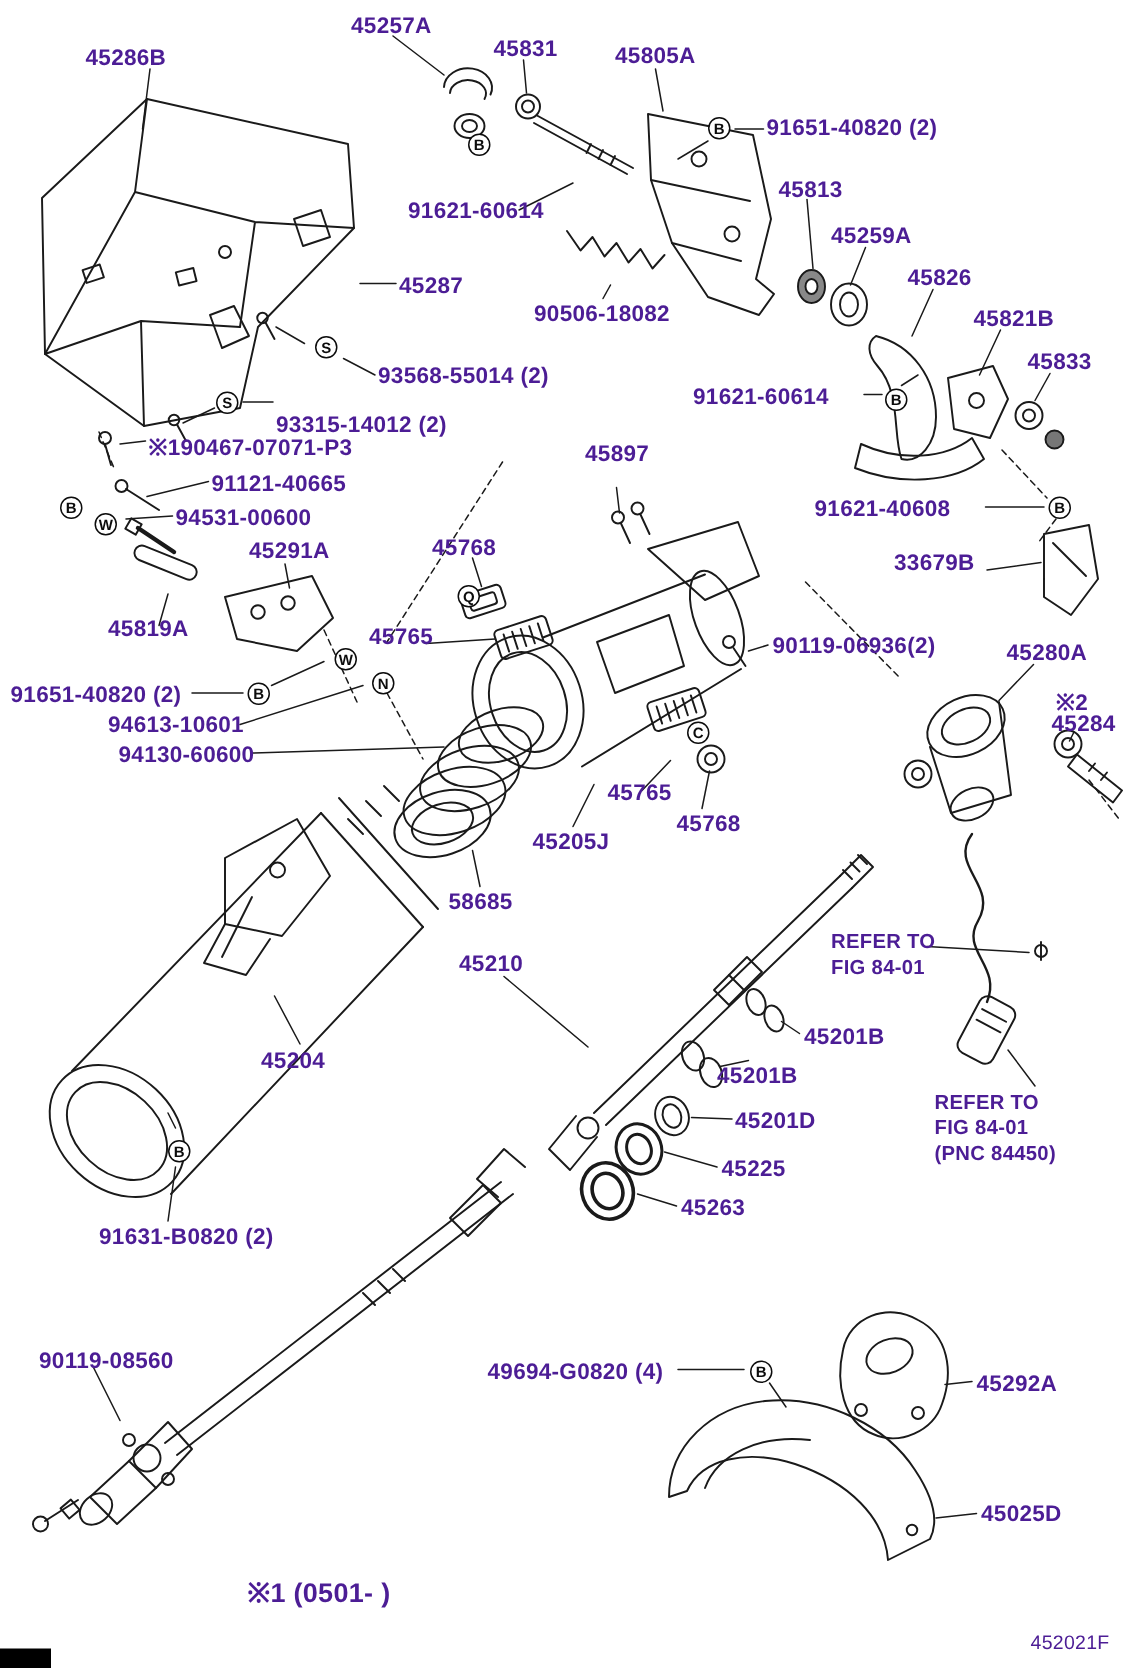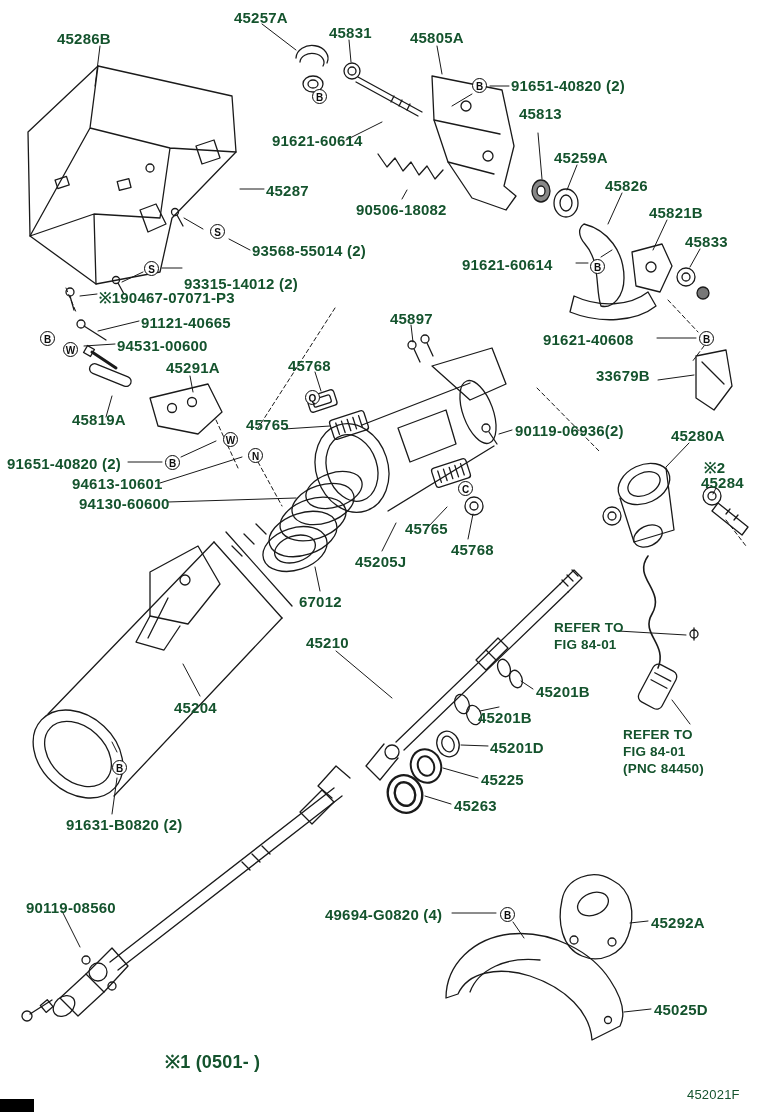--- a/index.html
+++ b/index.html
@@ -1,19 +1,19 @@
 <!DOCTYPE html>
 <html><head>
 <meta charset="utf-8">
 <style>
   html,body{margin:0;padding:0;background:#ffffff;}
   .canvas{position:relative;width:760px;height:1112px;background:#ffffff;overflow:hidden;
           font-family:"Liberation Sans",sans-serif;}
   svg.art{position:absolute;left:0;top:0;}
-  .lbl{position:absolute;font-weight:700;font-size:15px;letter-spacing:.2px;color:#14532d;white-space:nowrap;}
+  .lbl{position:absolute;font-weight:700;font-size:15px;letter-spacing:.2px;color:#4c1d95;white-space:nowrap;}
   .ref{font-size:13.5px;}
   .sm{font-size:18px;}
   .code{font-weight:400;font-size:13px;}
   .mk{position:absolute;width:15px;height:15px;border:1.5px solid #0c0c0c;border-radius:50%;background:#fff;
       font-size:10px;line-height:15px;font-weight:700;text-align:center;color:#0c0c0c;box-sizing:border-box;}
   .artifact{position:absolute;left:0;top:1099px;width:34px;height:13px;background:#000;}
 </style>
 </head>
 <body>
 
@@ -337,51 +337,51 @@
 
     </g>
   </svg>
 
   <div class="lbl" style="left:57px;top:30px">45286B</div>
   <div class="lbl" style="left:234px;top:9px">45257A</div>
   <div class="lbl" style="left:329px;top:24px">45831</div>
   <div class="lbl" style="left:410px;top:29px">45805A</div>
   <div class="lbl" style="left:511px;top:77px">91651-40820 (2)</div>
   <div class="lbl" style="left:272px;top:132px">91621-60614</div>
-  <div class="lbl" style="left:519px;top:105px">45813</div>
+  <div class="lbl" style="left:519px;top:118px">45813</div>
   <div class="lbl" style="left:554px;top:149px">45259A</div>
   <div class="lbl" style="left:605px;top:177px">45826</div>
   <div class="lbl" style="left:266px;top:182px">45287</div>
   <div class="lbl" style="left:356px;top:201px">90506-18082</div>
   <div class="lbl" style="left:649px;top:204px">45821B</div>
   <div class="lbl" style="left:685px;top:233px">45833</div>
   <div class="lbl" style="left:252px;top:242px">93568-55014 (2)</div>
   <div class="lbl" style="left:184px;top:275px">93315-14012 (2)</div>
   <div class="lbl" style="left:99px;top:287px">※190467-07071-P3</div>
   <div class="lbl" style="left:462px;top:256px">91621-60614</div>
   <div class="lbl" style="left:141px;top:314px">91121-40665</div>
   <div class="lbl" style="left:117px;top:337px">94531-00600</div>
   <div class="lbl" style="left:166px;top:359px">45291A</div>
-  <div class="lbl" style="left:390px;top:310px">45897</div>
+  <div class="lbl" style="left:390px;top:294px">45897</div>
   <div class="lbl" style="left:543px;top:331px">91621-40608</div>
   <div class="lbl" style="left:288px;top:357px">45768</div>
   <div class="lbl" style="left:596px;top:367px">33679B</div>
   <div class="lbl" style="left:72px;top:411px">45819A</div>
   <div class="lbl" style="left:246px;top:416px">45765</div>
   <div class="lbl" style="left:515px;top:422px">90119-06936(2)</div>
   <div class="lbl" style="left:671px;top:427px">45280A</div>
   <div class="lbl" style="left:7px;top:455px">91651-40820 (2)</div>
   <div class="lbl" style="left:704px;top:457px">※2</div>
   <div class="lbl" style="left:701px;top:474px">45284</div>
   <div class="lbl" style="left:72px;top:475px">94613-10601</div>
   <div class="lbl" style="left:79px;top:495px">94130-60600</div>
   <div class="lbl" style="left:405px;top:520px">45765</div>
   <div class="lbl" style="left:355px;top:553px">45205J</div>
   <div class="lbl" style="left:451px;top:541px">45768</div>
-  <div class="lbl" style="left:299px;top:593px">67012</div>
+  <div class="lbl" style="left:299px;top:593px">58685</div>
   <div class="lbl ref" style="left:554px;top:620px">REFER TO</div>
   <div class="lbl ref" style="left:554px;top:637px">FIG 84-01</div>
   <div class="lbl" style="left:306px;top:634px">45210</div>
   <div class="lbl" style="left:536px;top:683px">45201B</div>
   <div class="lbl" style="left:478px;top:709px">45201B</div>
   <div class="lbl" style="left:174px;top:699px">45204</div>
   <div class="lbl" style="left:490px;top:739px">45201D</div>
   <div class="lbl" style="left:481px;top:771px">45225</div>
   <div class="lbl" style="left:454px;top:797px">45263</div>
   <div class="lbl ref" style="left:623px;top:727px">REFER TO</div>

